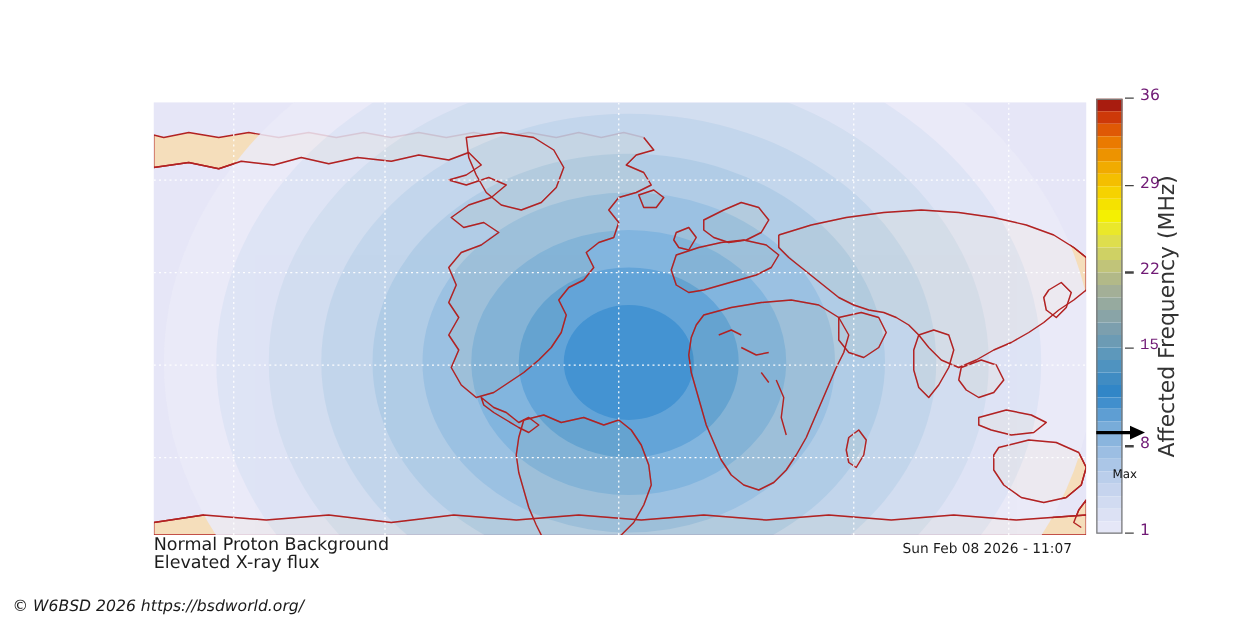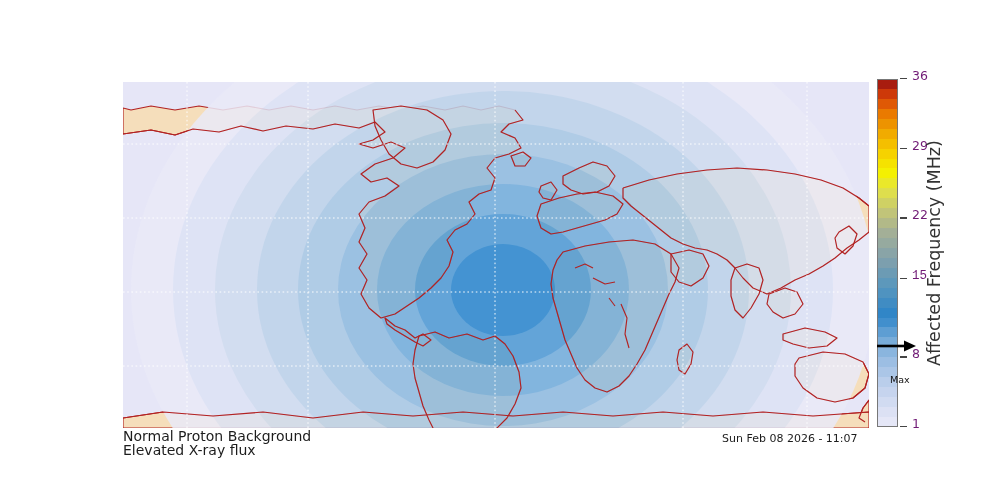--- a/index.html
+++ b/index.html
@@ -276,13 +276,14 @@
     <svg width="46" height="26" viewBox="0 0 46 26">
       <line x1="3" y1="15" x2="30" y2="15" stroke="#000" stroke-width="2.6"></line>
       <polygon points="30,9.5 42,15 30,20.5" fill="#000"></polygon>
     </svg>
   </div>
 
   <div class="note l1">Normal Proton Background</div>
   <div class="note l2">Elevated X-ray flux</div>
   <div class="stamp">Sun Feb 08 2026 - 11:07</div>
 
+  <div class="credit">© W6BSD 2026 https://bsdworld.org/</div>
 </div>
 
 </body></html>

